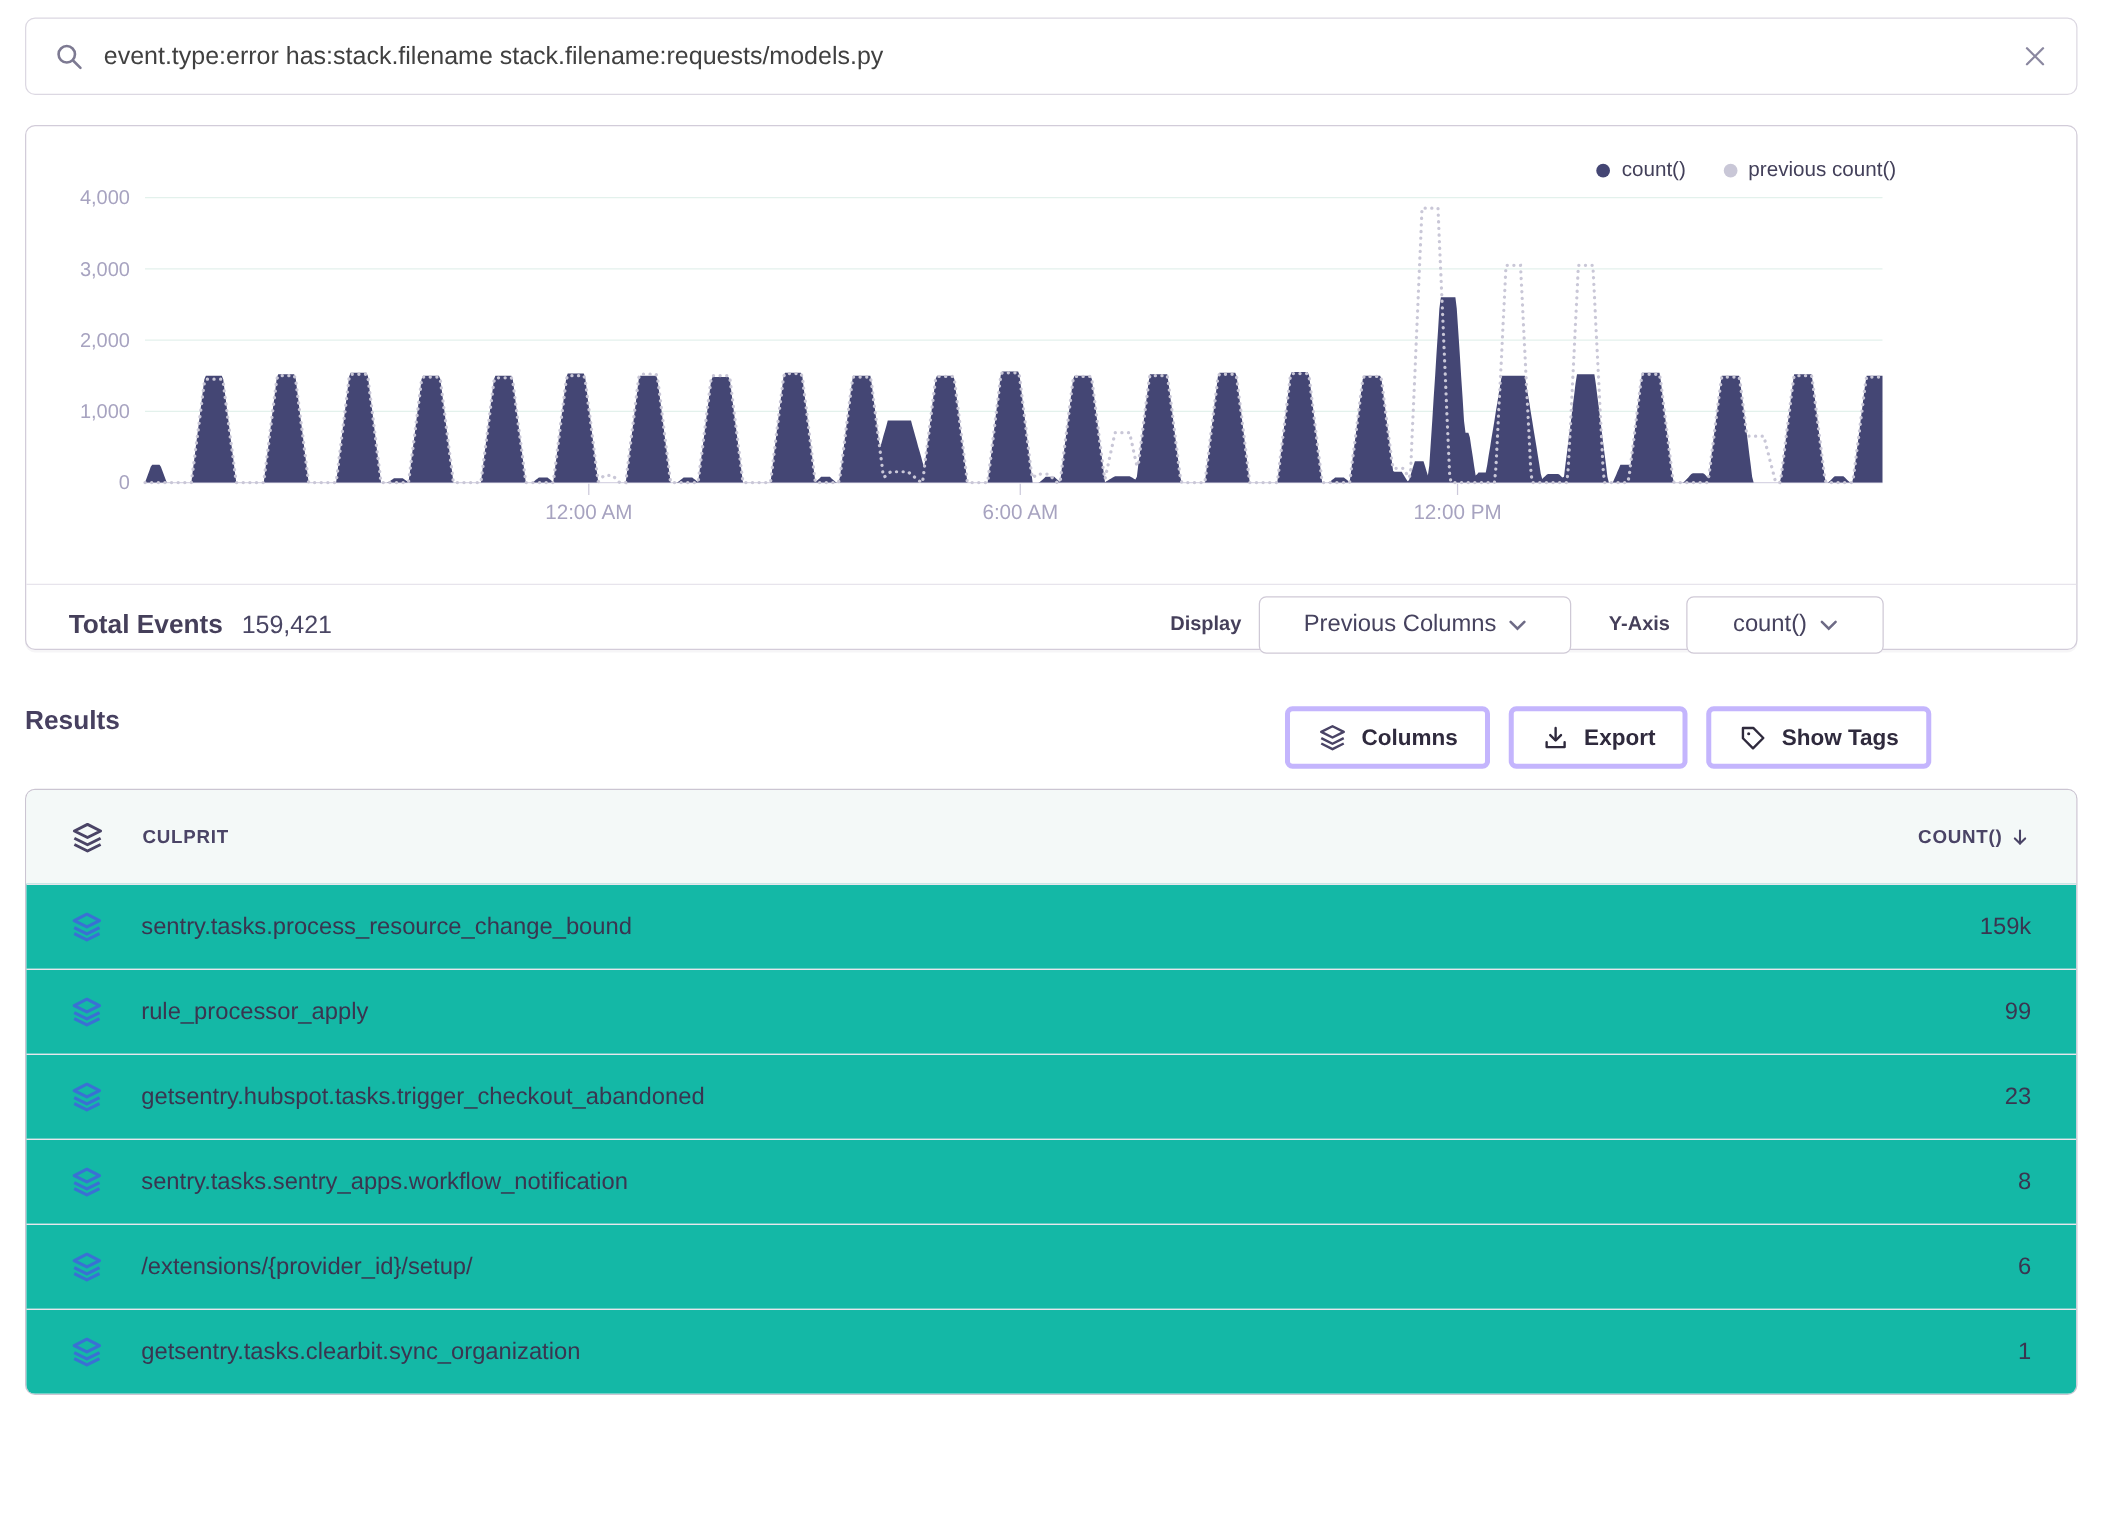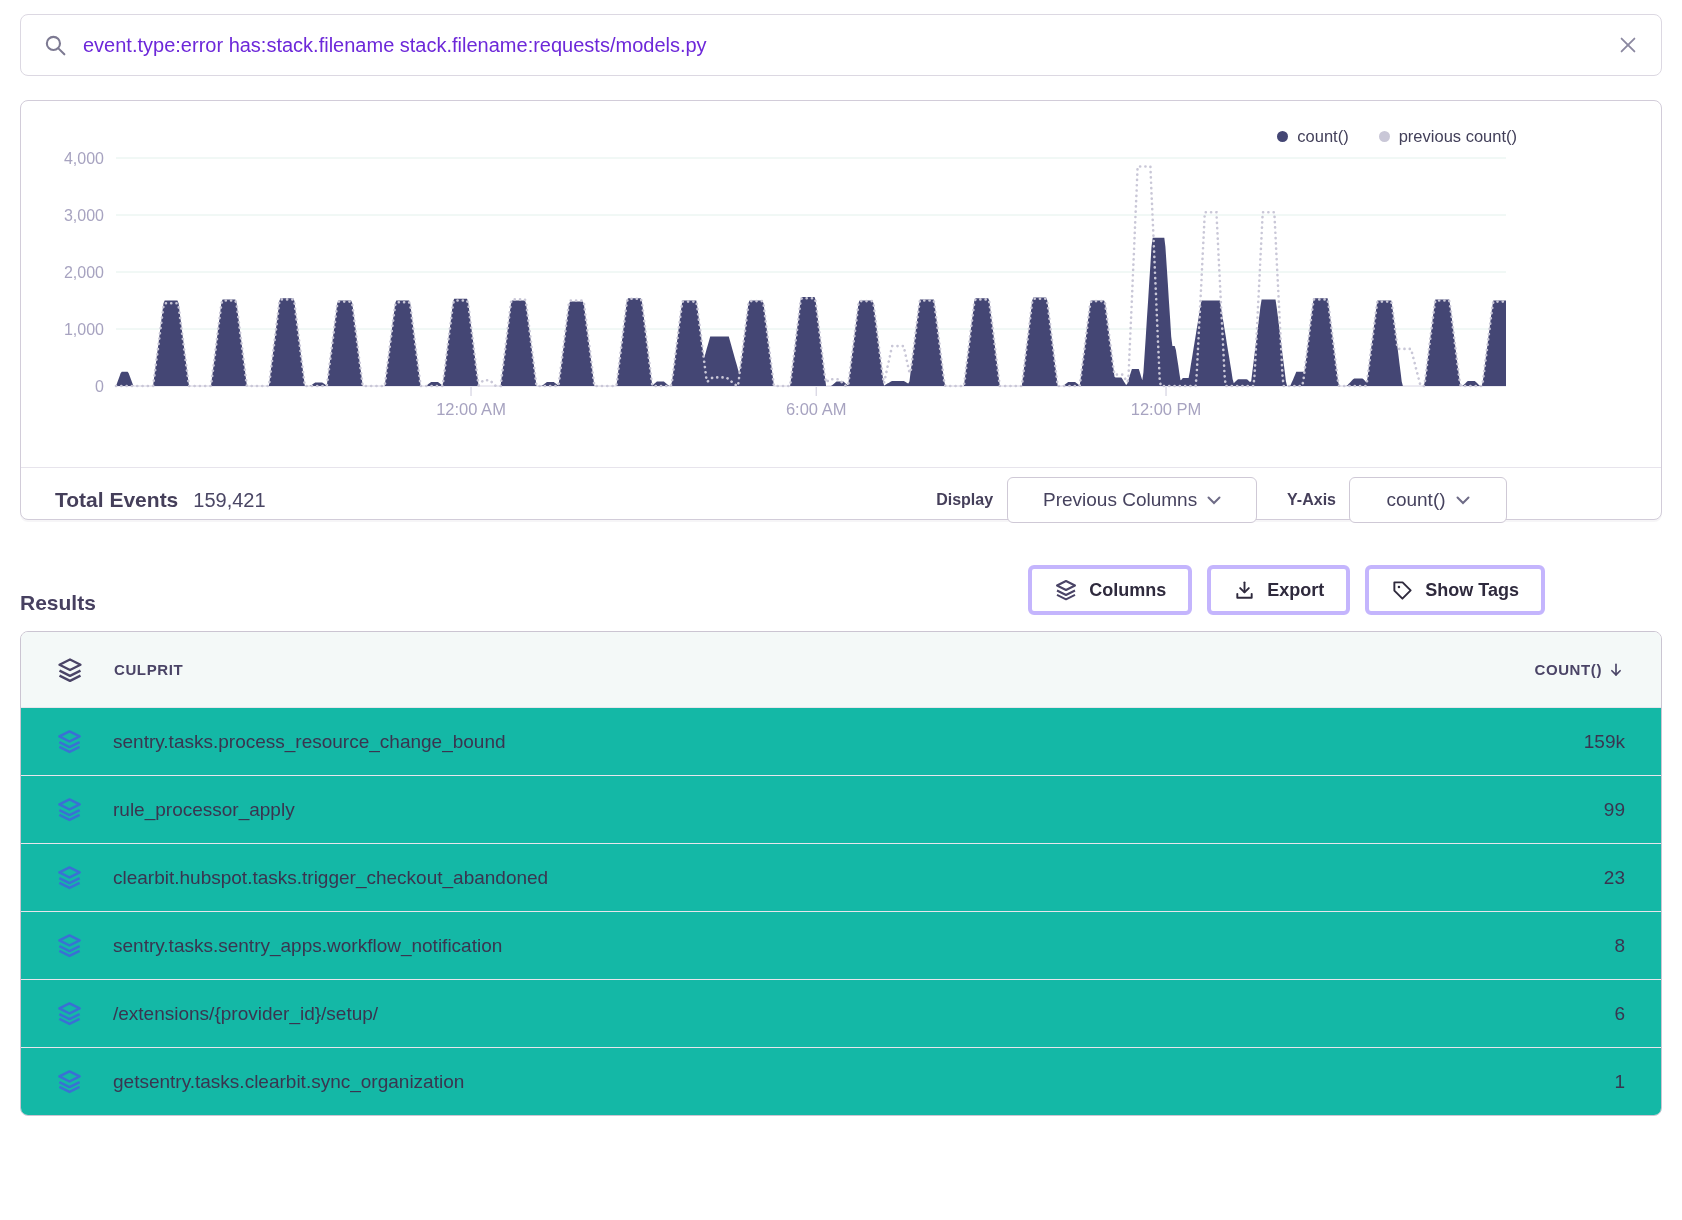--- a/index.html
+++ b/index.html
@@ -12,21 +12,21 @@
   }
   .page { padding:14px 20px 0 20px; }
 
   
   .searchbar {
     height:62px; border:1px solid #dcd8e2; border-radius:8px;
     background:#fff; display:flex; align-items:center; padding:0 22px; gap:15px;
   }
   .searchbar input {
     flex:1; border:none; outline:none; font:400 20px "Liberation Sans",sans-serif;
-    color:#6d28d9; background:transparent;
+    color:#404040; background:transparent;
   }
   .icon { display:inline-flex; align-items:center; justify-content:center; flex:none; }
   .icon svg { display:block; }
 
   
   .chart-card {
     position:relative; margin-top:24px; height:420px;
     border:1px solid #d2ccd9; border-radius:8px; background:#fff;
     box-shadow:0 2px 0 rgba(37,11,54,0.04);
   }
@@ -51,21 +51,21 @@
   .select-btn {
     height:46px; border:1px solid #cfc9d6; border-radius:6px; background:#fff;
     display:flex; align-items:center; justify-content:center; gap:10px;
     font:500 19px "Liberation Sans",sans-serif; color:#46425e; cursor:pointer;
   }
   .select-display { width:250px; margin-left:14px; }
   .yaxis-label { margin-left:30px; }
   .select-yaxis { width:158px; margin-left:13px; }
 
   
-  .results-header { margin-top:45px; display:flex; align-items:flex-end; height:50px; }
+  .results-header { margin-top:45px; display:flex; align-items:flex-start; height:50px; }
   .results-title { font-size:21px; font-weight:700; color:#474060; }
   .btn-group { margin-left:auto; margin-right:117px; display:flex; gap:15px; }
   .btn {
     height:50px; padding:0 22px; border:4px solid #c4b5fd; border-radius:6px;
     background:#fff; display:flex; align-items:center; gap:11px;
     font:600 18px "Liberation Sans",sans-serif; color:#2f2a3d; cursor:pointer;
   }
 
   
   .table {
@@ -253,21 +253,21 @@
       <span class="row-count">99</span>
     </div>
     <div class="trow">
       <span class="icon stack-blue">
         <svg width="27" height="27" viewBox="0 0 24 24" fill="none" stroke="currentColor" stroke-width="2.2" stroke-linejoin="round">
             <path d="M12 3 L21 7.5 L12 12 L3 7.5 Z"></path>
             <path d="M3 12.5 L12 17 L21 12.5"></path>
             <path d="M3 16.8 L12 21.3 L21 16.8"></path>
           </svg>
       </span>
-      <span class="row-culprit">clearbit.hubspot.tasks.trigger_checkout_abandoned</span>
+      <span class="row-culprit">getsentry.hubspot.tasks.trigger_checkout_abandoned</span>
       <span class="row-count">23</span>
     </div>
     <div class="trow">
       <span class="icon stack-blue">
         <svg width="27" height="27" viewBox="0 0 24 24" fill="none" stroke="currentColor" stroke-width="2.2" stroke-linejoin="round">
             <path d="M12 3 L21 7.5 L12 12 L3 7.5 Z"></path>
             <path d="M3 12.5 L12 17 L21 12.5"></path>
             <path d="M3 16.8 L12 21.3 L21 16.8"></path>
           </svg>
       </span>

